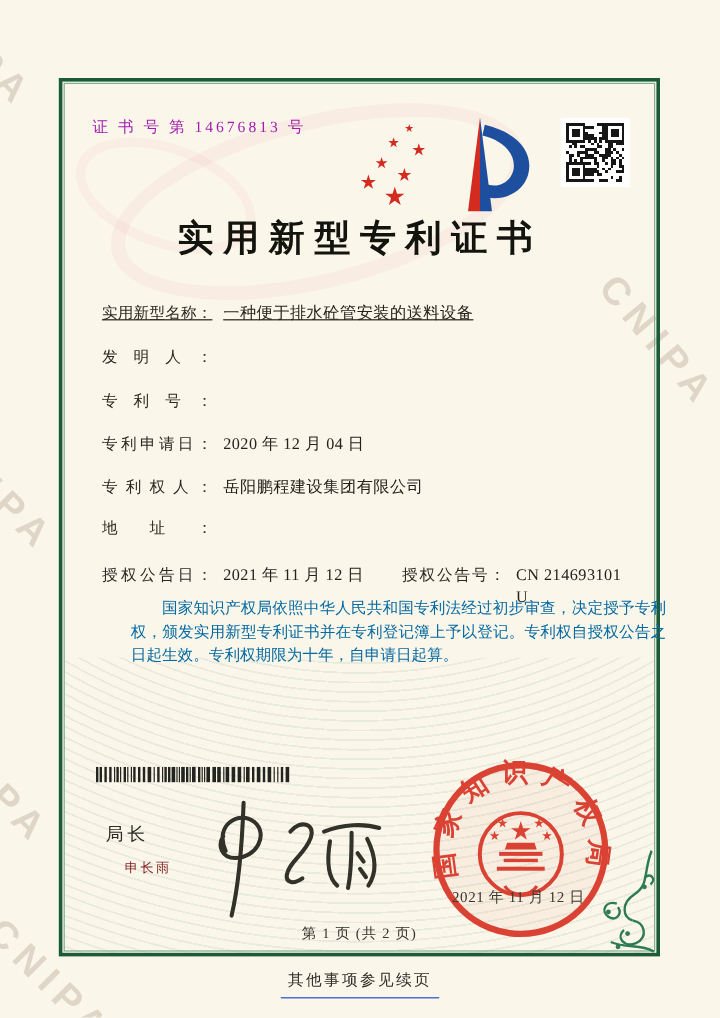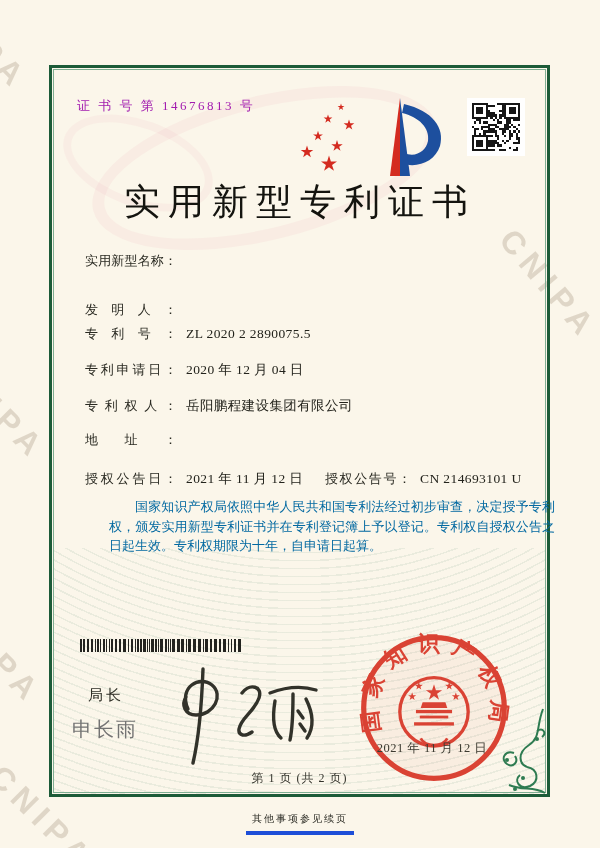--- a/index.html
+++ b/index.html
@@ -44,65 +44,65 @@
   }
   
   .cert-no{
     position:absolute;z-index:4;left:77px;top:97px;
     font-size:13px;letter-spacing:2.5px;color:#a21caf;
   }
   .logo{position:absolute;z-index:4;left:292px;top:92px;}
   .qr{position:absolute;z-index:4;left:467px;top:98px;}
   .title{
     position:absolute;z-index:4;left:49px;top:178px;width:494px;
-    text-align:center;font-size:36px;font-weight:400;color:#14140f;
+    text-align:center;font-size:30px;font-weight:700;color:#14140f;
     letter-spacing:8px;text-indent:8px;
   }
   
   .frow{
     position:absolute;z-index:4;left:85px;width:445px;
     display:flex;align-items:flex-start;
     font-size:13.5px;line-height:19px;color:#23231c;
   }
   .flabel{
     display:inline-block;width:92px;flex:0 0 92px;
     text-align:justify;text-align-last:justify;
     margin-right:9px;font-size:13px;color:#2a2a22;
   }
   .fvalue{letter-spacing:0.4px;}
   .fvalue.wrap{flex:1;}
-  .flabel.second{width:86px;flex:0 0 86px;margin-left:12px;}
+  .flabel.second{width:86px;flex:0 0 86px;margin-left:22px;}
   .fvalue.fixedw{width:127px;flex:0 0 127px;}
   
   .paras{
     position:absolute;z-index:4;left:85px;top:497px;width:446px;
     font-size:13px;line-height:19.5px;color:#0369a1;text-align:justify;margin-left:24px;
   }
   .paras p{margin:0;text-indent:2em;}
   
   .barcode{position:absolute;z-index:4;left:80px;top:639px;}
   .signer-title{position:absolute;z-index:4;left:88px;top:686px;font-size:15px;letter-spacing:3px;color:#2c2c24;}
-  .signer-name{position:absolute;z-index:4;left:72px;top:716px;font-size:20px;letter-spacing:2px;color:#737373;}
+  .signer-name{position:absolute;z-index:4;left:104px;top:716px;font-size:11px;letter-spacing:2px;color:#7f1d1d;}
   .signature{position:absolute;z-index:5;left:150px;top:663px;}
   .seal{position:absolute;z-index:4;left:358px;top:632px;opacity:0.92;}
   .seal-date{
     position:absolute;z-index:5;left:366px;top:740px;width:132px;
     font-size:12.5px;color:#3c3a30;letter-spacing:0.5px;text-align:center;
   }
   .flourish{position:absolute;z-index:4;left:493px;top:707px;}
   .page-num{
     position:absolute;z-index:4;left:49px;top:770px;width:501px;
     text-align:center;font-size:12px;letter-spacing:1px;color:#33332b;
   }
   .continuation-wrap{
     position:absolute;z-index:4;left:0;top:808px;width:600px;text-align:center;
   }
   .continuation{
-    display:inline-block;font-size:10px;letter-spacing:2px;color:#2e2e27;
-    border-bottom:4px solid #1d4ed8;padding:0 6px 5px 6px;
+    display:inline-block;font-size:13px;letter-spacing:2px;color:#2e2e27;
+    border-bottom:1px solid #1d4ed8;padding:0 6px 5px 6px;
   }
 </style>
 </head>
 <body>
 
 <div>
 
   <div class="wm" style="left:-58px;top:-22px;">CNIPA</div>
   <div class="wm" style="left:520px;top:222px;transform:rotate(50deg);">CNIPA</div>
   <div class="wm" style="left:-40px;top:348px;">CNIPA</div>
@@ -371,29 +371,29 @@
         <rect x="12" y="20" width="1" height="1"></rect>
         <rect x="13" y="20" width="1" height="1"></rect>
         <rect x="14" y="20" width="1" height="1"></rect>
         <rect x="18" y="20" width="1" height="1"></rect>
         <rect x="19" y="20" width="1" height="1"></rect>
       </g>
   </svg>
 
   <div class="title">实用新型专利证书</div>
 
-  <div class="frow" style="top:251px;">
+  <div class="frow" style="top:251px;text-decoration:underline;">
     <span class="flabel">实用新型名称：</span>
-  </div>
-  <div class="frow" style="top:300px;">
+    <span class="fvalue wrap">一种便于排水砼管安装的送料设备</span>
+  </div>
+  <div class="frow" style="top:288px;">
     <span class="flabel">发明人：</span>
   </div>
   <div class="frow" style="top:324px;">
     <span class="flabel">专利号：</span>
-    <span class="fvalue wrap">ZL 2020 2 2890075.5</span>
   </div>
   <div class="frow" style="top:360px;">
     <span class="flabel">专利申请日：</span>
     <span class="fvalue wrap">2020 年 12 月 04 日</span>
   </div>
   <div class="frow" style="top:396px;">
     <span class="flabel">专利权人：</span>
     <span class="fvalue wrap">岳阳鹏程建设集团有限公司</span>
   </div>
   <div class="frow" style="top:430px;">

